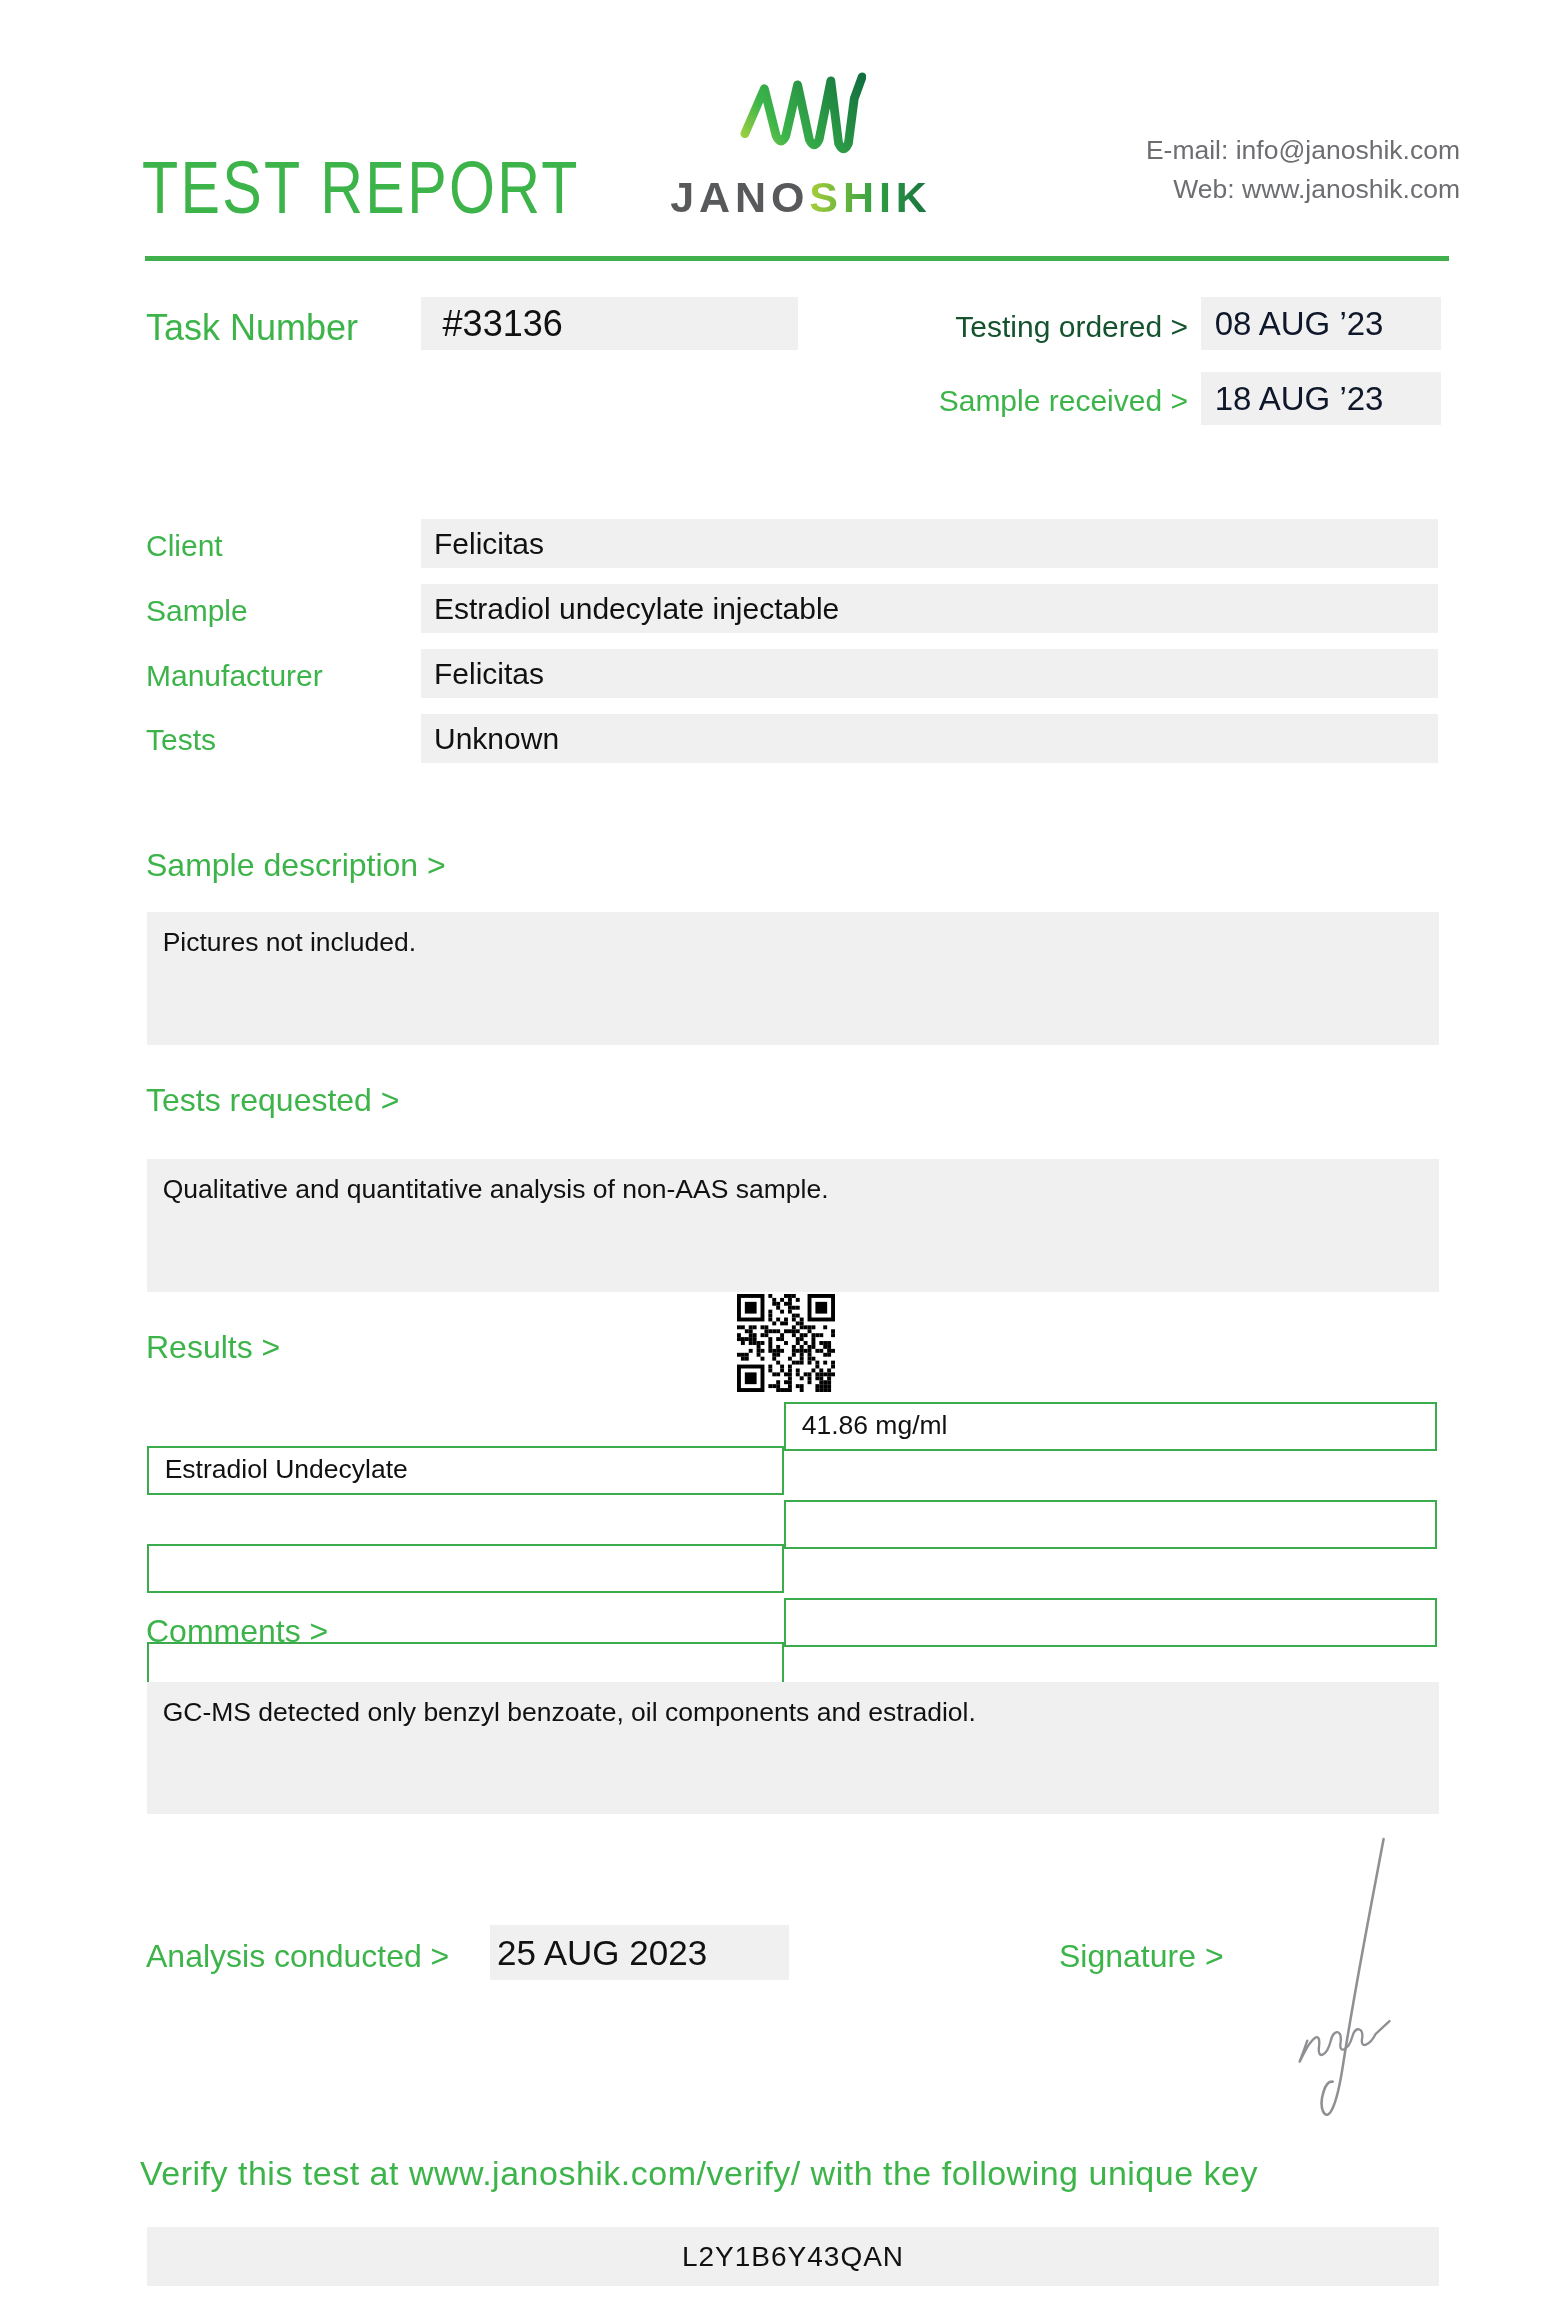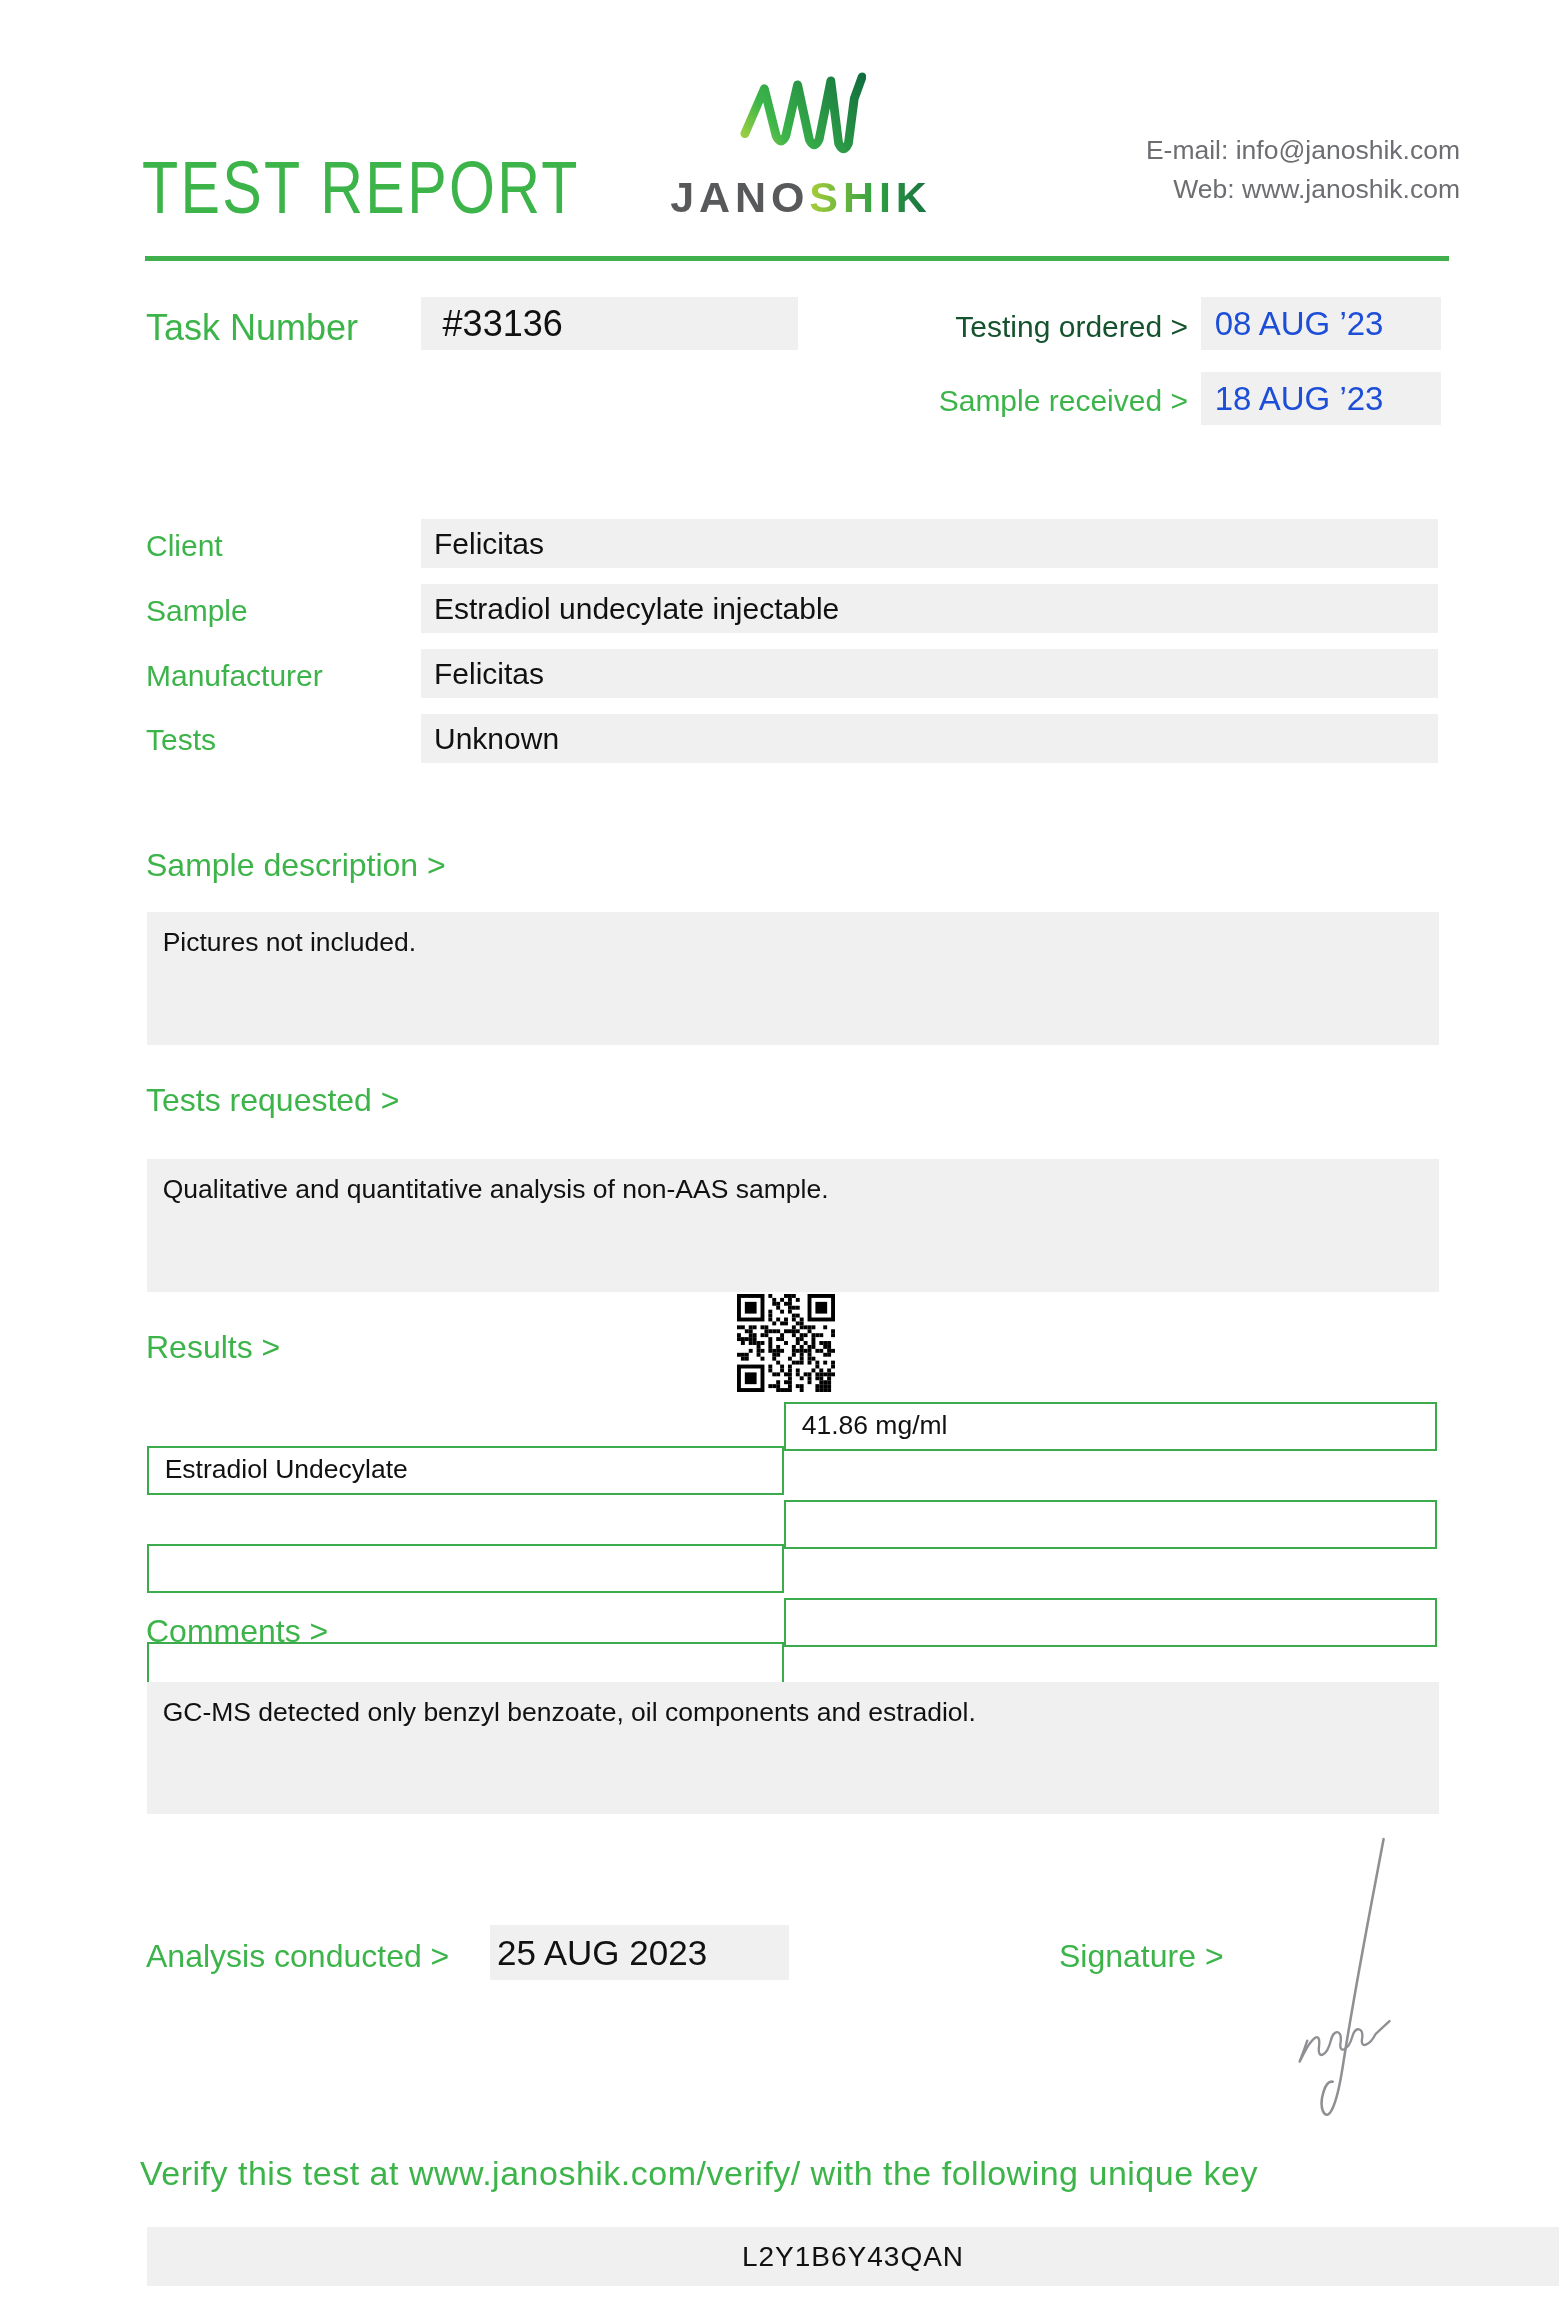--- a/index.html
+++ b/index.html
@@ -32,21 +32,21 @@
   .rule { position:absolute; left:145px; top:256px; width:1304px; height:4.9px; background:#3FB04C; }
 
   
   .task-label { position:absolute; left:146px; top:307px; font-size:36px; color:#3CB44A; }
   .task-box   { position:absolute; left:421px; top:297px; width:377px; height:53px; background:#F0F0F0; }
   .task-box span { display:block; font-size:36px; color:#111; line-height:53px; padding-left:21.6px; }
   .ordered-label  { position:absolute; left:882px; top:310px; width:306px; text-align:right; font-size:30px; color:#14532d; }
   .ordered-box    { position:absolute; left:1201px; top:297px; width:240px; height:53px; background:#F0F0F0; }
   .received-label { position:absolute; left:882px; top:384px; width:306px; text-align:right; font-size:30px; color:#3CB44A; }
   .received-box   { position:absolute; left:1201px; top:372px; width:240px; height:53px; background:#F0F0F0; }
-  .date-box span  { display:block; font-size:33px; color:#1d4ed8; line-height:53px; padding-left:13.7px; white-space:nowrap;border-radius:26px; }
+  .date-box span  { display:block; font-size:33px; color:#0f172a; line-height:53px; padding-left:13.7px; white-space:nowrap;border-radius:26px; }
 
   
   .info-label { position:absolute; left:146px; font-size:30px; color:#3CB44A; white-space:nowrap; }
   .info-box   { position:absolute; left:421px; width:1017px; height:49px; background:#F0F0F0; }
   .info-box span { display:block; font-size:30px; color:#111; line-height:49px; padding-left:13px; white-space:nowrap; }
 
   
   .sec-heading { position:absolute; left:146px; font-size:32px; color:#3CB44A; white-space:nowrap; }
   .sec-box { position:absolute; left:147px; width:1292px; background:#F0F0F0; }
   .sec-box span { display:block; font-size:26.5px; color:#111; padding:11.8px 17.6px 0 15.7px; line-height:37px; }
@@ -66,21 +66,21 @@
   .analysis-label { position:absolute; left:146px; top:1938px; font-size:32px; color:#3CB44A; white-space:nowrap; }
   .analysis-box   { position:absolute; left:490px; top:1925px; width:299px; height:55px; background:#F0F0F0; }
   .analysis-box span { display:block; font-size:35px; color:#111; line-height:55px; padding-left:7px; white-space:nowrap; }
   .signature-label { position:absolute; left:1059px; top:1938px; font-size:32px; color:#3CB44A; white-space:nowrap; }
   .signature { position:absolute; left:1274px; top:1833px; }
 
   .verify {
     position:absolute; left:140px; top:2154px; width:1308px;
     font-size:34px; color:#3CB44A; white-space:nowrap; letter-spacing:0.5px;
   }
-  .key-box { position:absolute; left:147px; top:2227px; width:1412px; height:59px; background:#F0F0F0; }
+  .key-box { position:absolute; left:147px; top:2227px; width:1292px; height:59px; background:#F0F0F0; }
   .key-box span { display:block; text-align:center; font-size:28px; color:#111; line-height:59px; letter-spacing:1px; }
 </style>
 </head>
 <body>
 
 <div class="page">
 
   <div class="title">TEST REPORT</div>
 
   <div class="logo">

